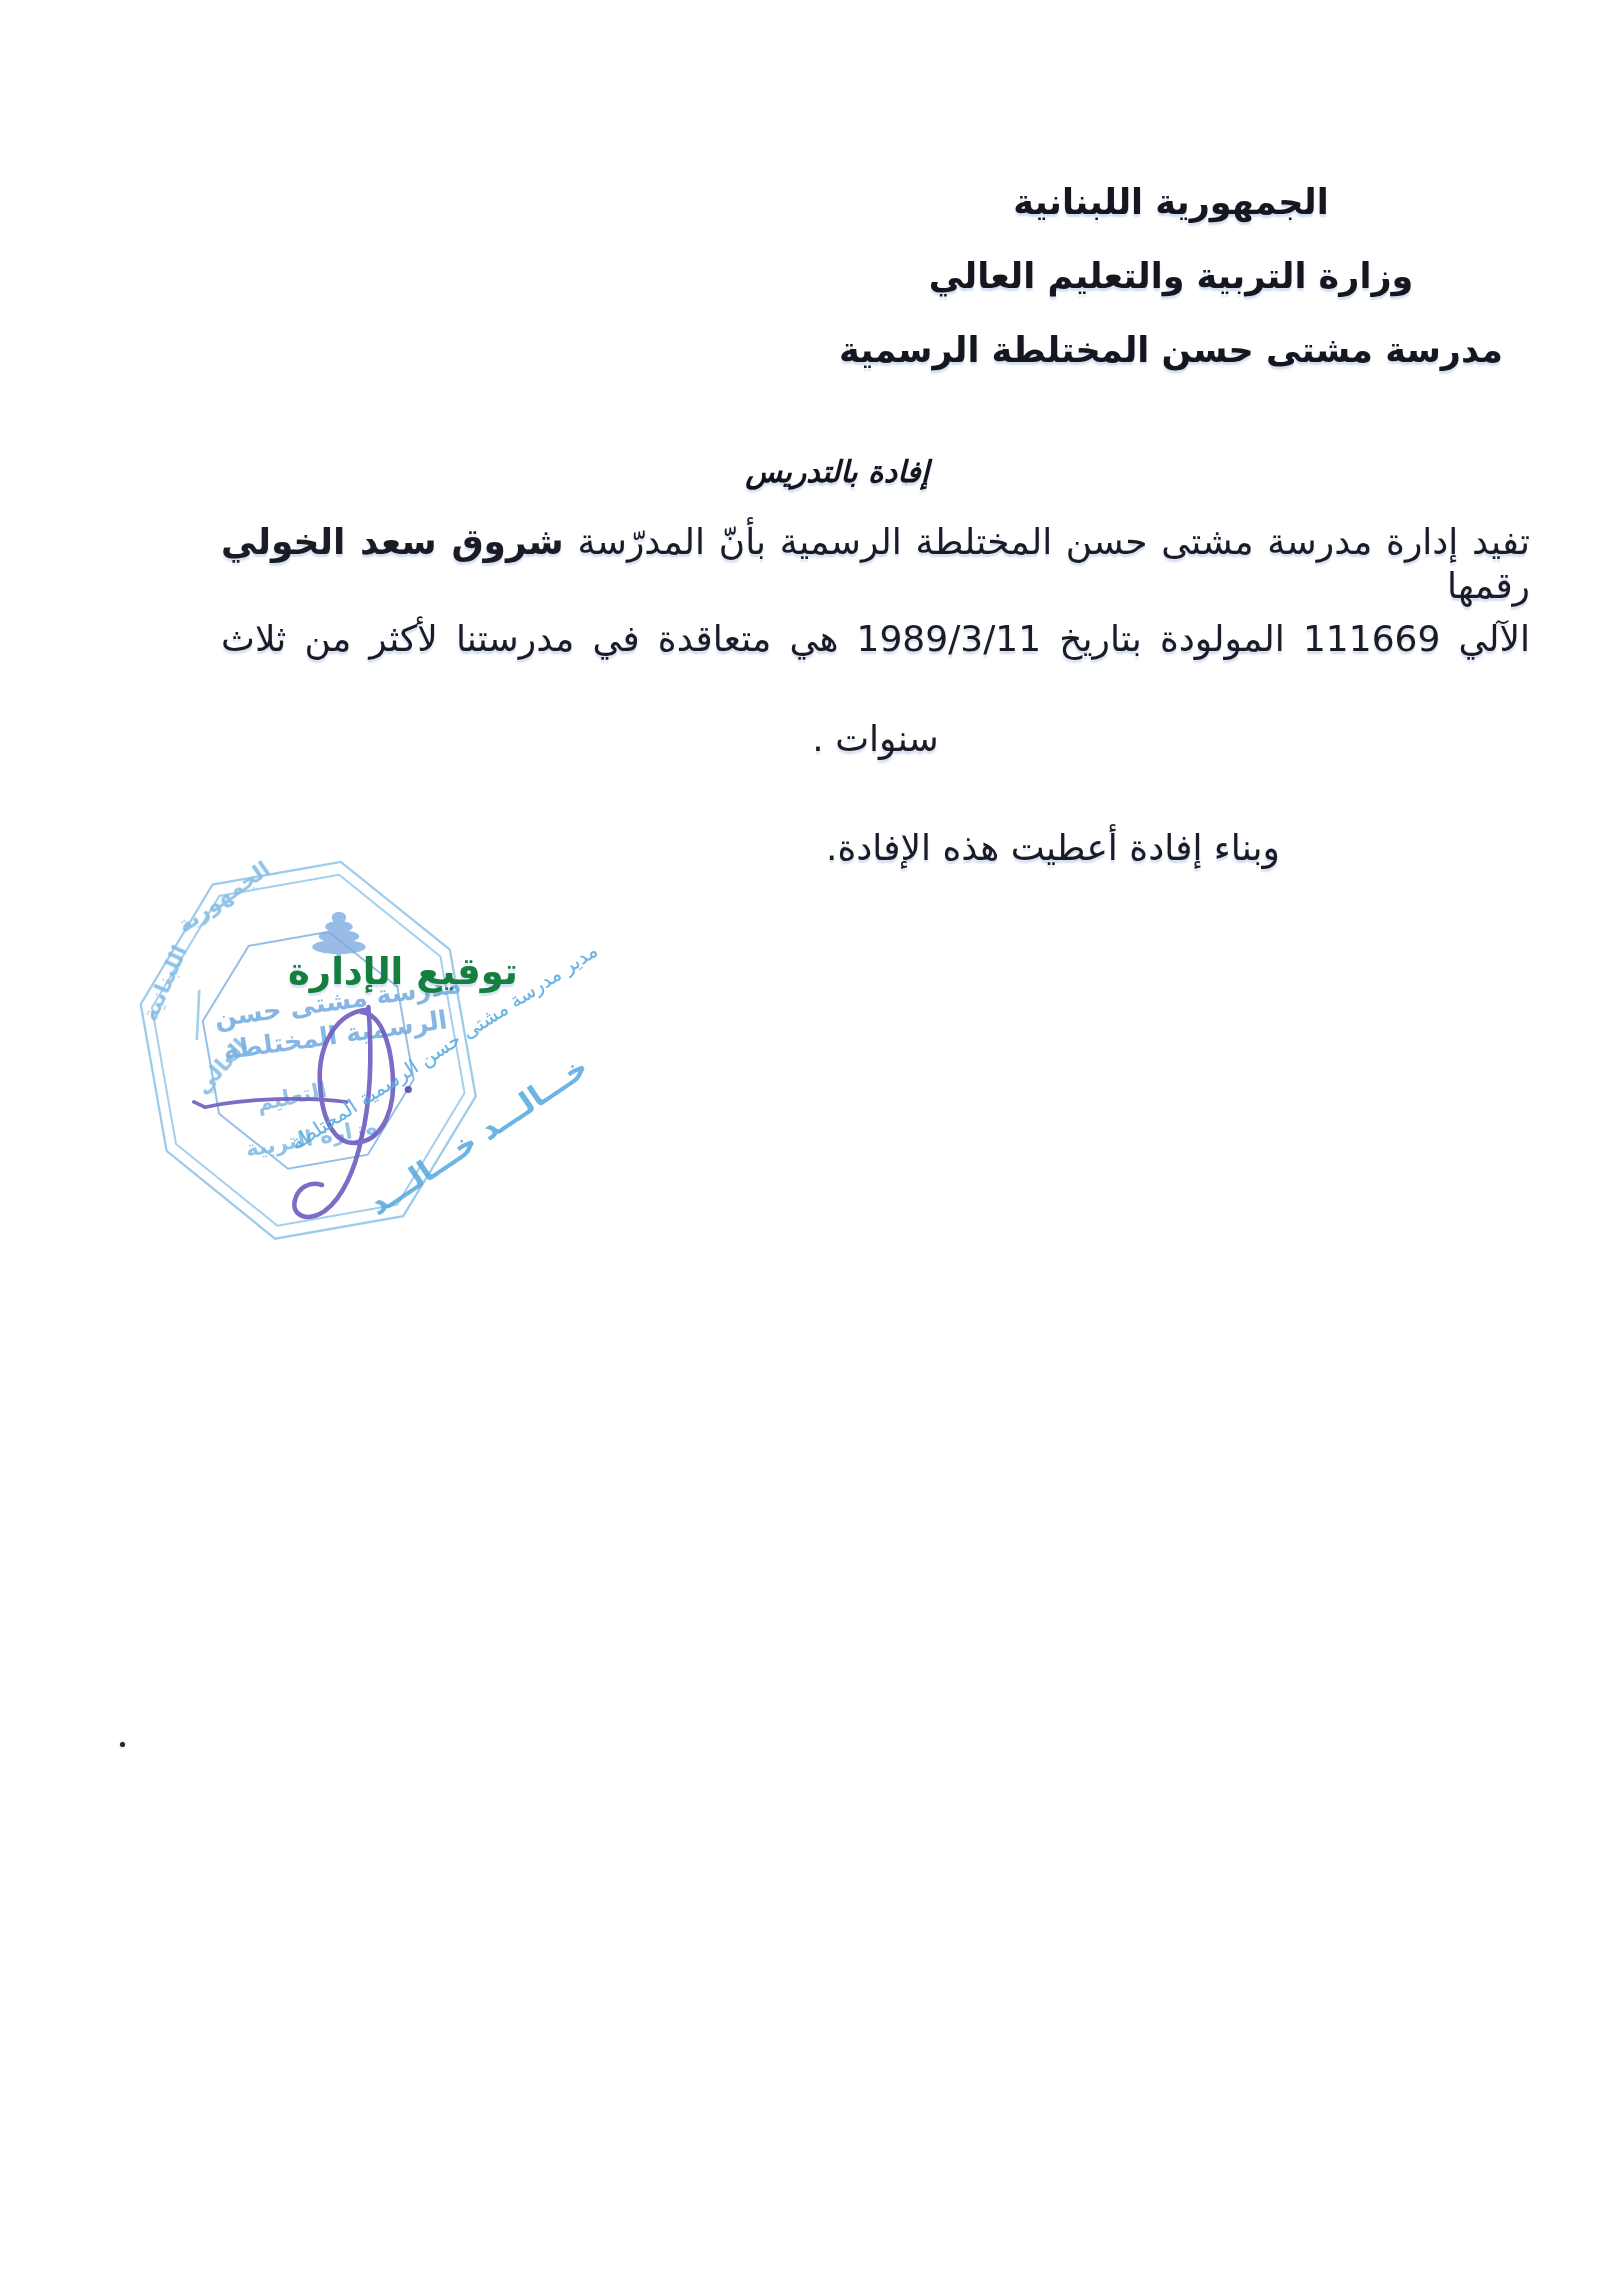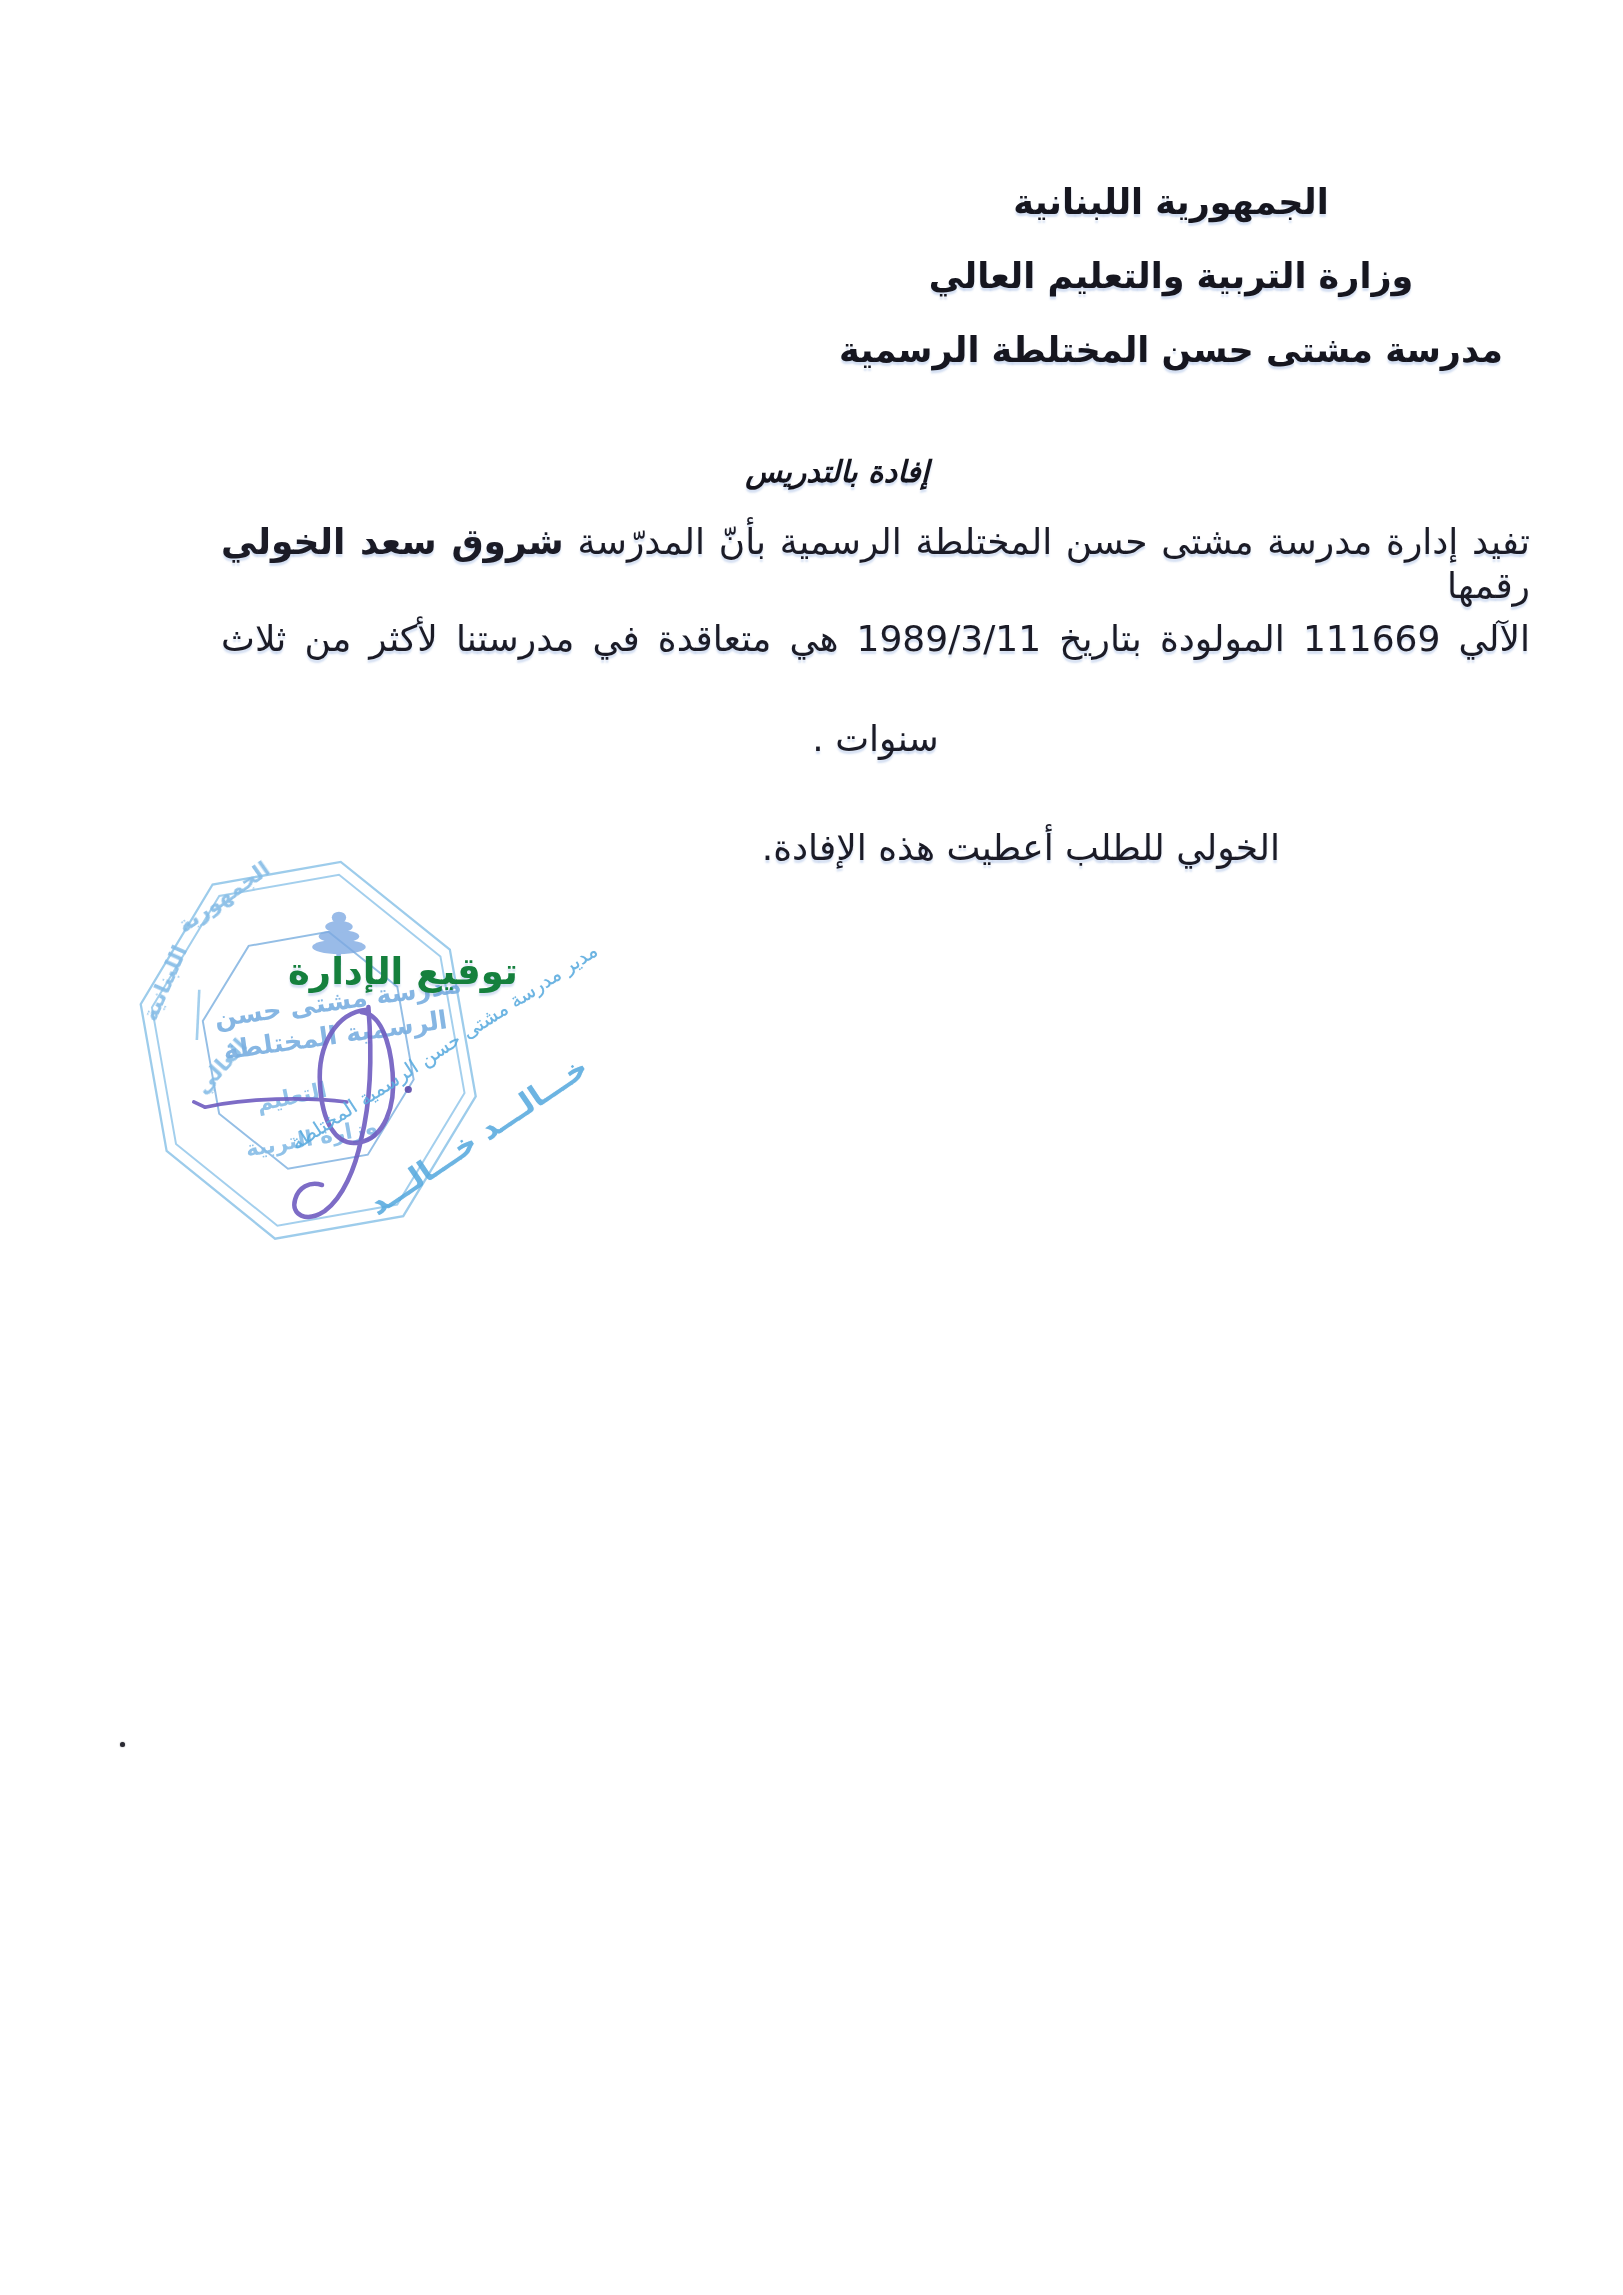--- a/index.html
+++ b/index.html
@@ -66,21 +66,21 @@
 </div>
 
 <div class="abs doc-title scan-text">إفادة بالتدريس</div>
 
 <div class="abs body-line line1 just scan-text">
   <span>تفيد إدارة مدرسة مشتى حسن المختلطة الرسمية بأنّ المدرّسة </span><span class="teacher-name">شروق سعد الخولي</span><span> رقمها</span>
 </div>
 <div class="abs body-line line2 just scan-text">الآلي 111669 المولودة بتاريخ 1989/3/11 هي متعاقدة في مدرستنا لأكثر من ثلاث</div>
 <div class="abs body-line line3 scan-text">سنوات .</div>
 
-<div class="abs closing-line scan-text">الخولي للطلب أعطيت هذه الإفادة.</div>
+<div class="abs closing-line scan-text">وبناء إفادة أعطيت هذه الإفادة.</div>
 
 <div class="abs stamp-wrap">
   <svg width="367" height="412" viewBox="0 0 560 630">
 
     <g transform="rotate(-10 275 320)" fill="none">
       <polygon points="515,434 374,595 175,595 35,434 35,206 175,45 374,45 515,206" stroke="#8cc3e8" stroke-width="3.5" opacity="0.85"></polygon>
       <polygon points="499,426 368,576 182,576 51,426 51,214 182,64 368,64 499,214" stroke="#8cc3e8" stroke-width="3" opacity="0.8"></polygon>
       <polygon points="426,392 337,493 213,493 124,392 124,248 213,147 337,147 426,248" stroke="#79aede" stroke-width="3" opacity="0.8"></polygon>
       <line x1="127" y1="200" x2="110" y2="275" stroke="#8cc3e8" stroke-width="4" opacity="0.8"></line>
     </g>

